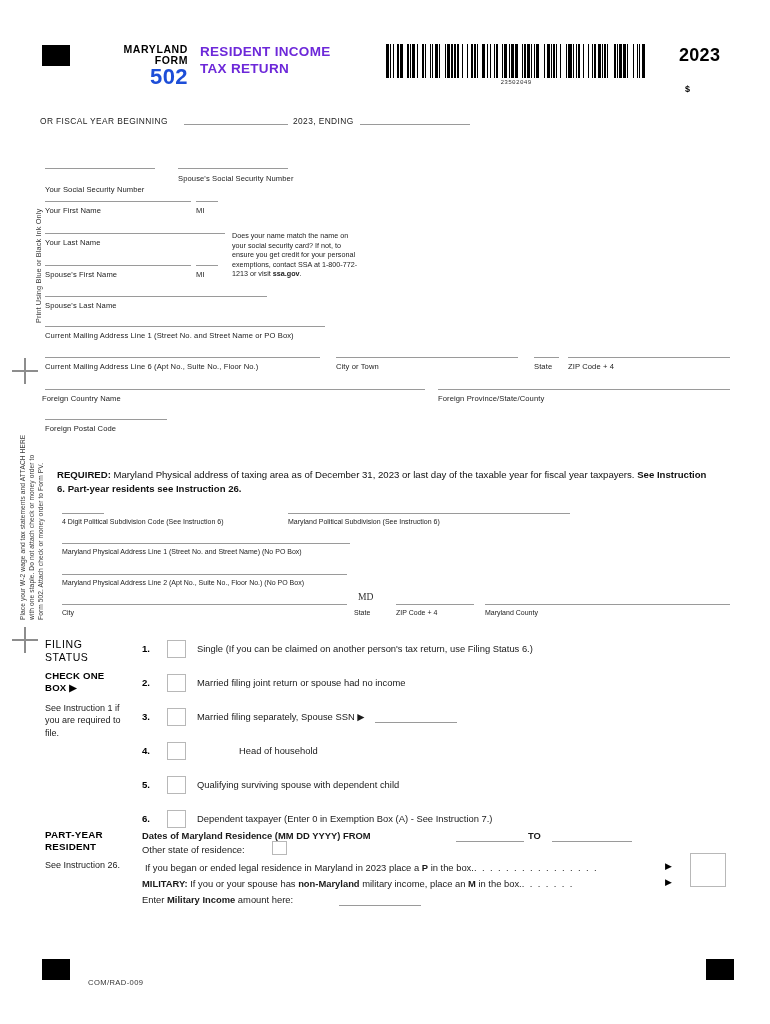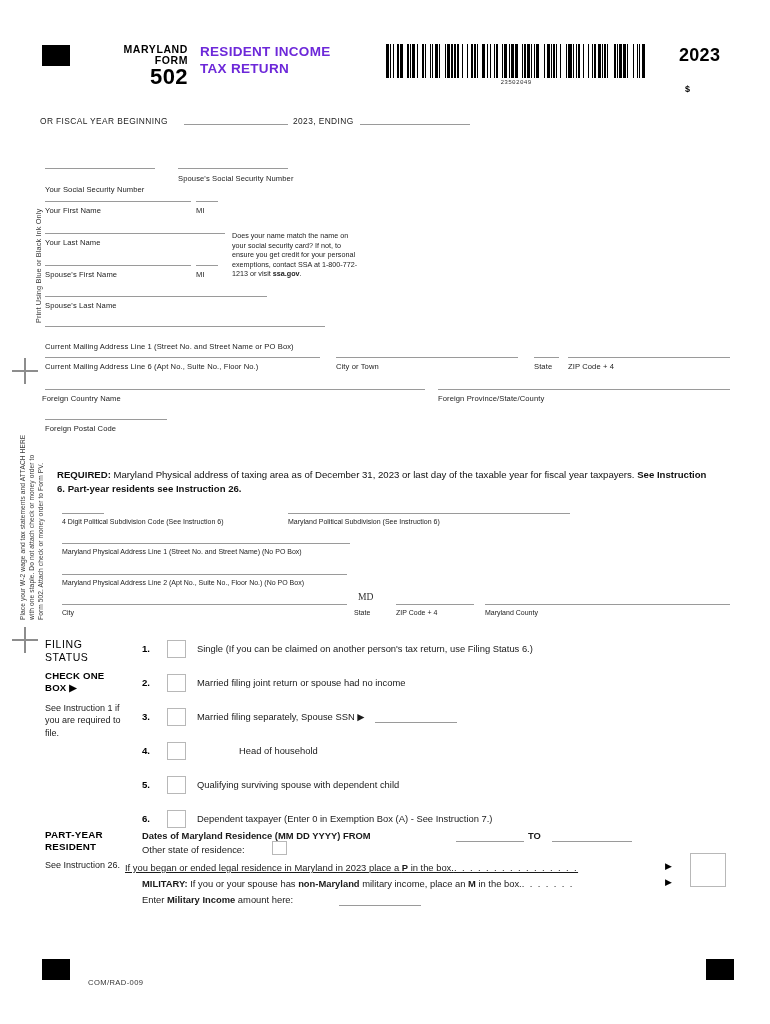--- a/index.html
+++ b/index.html
@@ -23,21 +23,21 @@
   .bold { font-weight:bold; }
 
   
   .corner-sq { background:#000; }
 
   
   .hdr-maryland {
     text-align:right; font-size:10.5px; font-weight:bold;
     letter-spacing:.6px; line-height:11px; color:#000;
   }
-  .hdr-502 { text-align:right; font-size:22px; font-weight:bold; line-height:22px; color:#000000; letter-spacing:.4px;}
+  .hdr-502 { text-align:right; font-size:22px; font-weight:bold; line-height:22px; color:#1d4ed8; letter-spacing:.4px;}
   .hdr-title { font-size:13.5px; font-weight:bold; line-height:16.5px; letter-spacing:.3px; color:#6d28d9; }
   .hdr-year { font-size:18px; font-weight:bold; color:#000; letter-spacing:.3px;}
   .hdr-dollar { font-size:9px; font-weight:bold; color:#000; }
 
   
   .barcode { display:flex; align-items:flex-end; height:34px; }
   .barcode i { display:block; background:#000; height:100%; }
   .barcode-num {
     text-align:center; font-family:"Liberation Mono", monospace;
     font-size:6px; letter-spacing:.3px; color:#333; margin-top:1px;
@@ -286,21 +286,21 @@
   <div class="abs lbl" style="left:196px;top:270px;">MI</div>
 
   <div class="abs rule" style="left:45px;top:296px;width:222px;"></div>
   <div class="abs lbl" style="left:45px;top:301px;">Spouse's Last Name</div>
 
   <div class="abs" style="left:232px;top:231px;width:130px;font-size:7.2px;line-height:9.6px;color:#222;">
     <span>Does your name match the name on your social security card? If not, to ensure you get credit for your personal exemptions, contact SSA at 1-800-772-1213 or visit </span><span class="bold">ssa.gov</span><span>.</span>
   </div>
 
   <div class="abs rule" style="left:45px;top:326px;width:280px;"></div>
-  <div class="abs lbl" style="left:45px;top:342px;text-align:right;">Current Mailing Address Line 1 (Street No. and Street Name or PO Box)</div>
+  <div class="abs lbl" style="left:45px;top:331px;text-align:right;">Current Mailing Address Line 1 (Street No. and Street Name or PO Box)</div>
 
   <div class="abs rule" style="left:45px;top:357px;width:275px;"></div>
   <div class="abs lbl" style="left:45px;top:362px;">Current Mailing Address Line 6 (Apt No., Suite No., Floor No.)</div>
 
   <div class="abs rule" style="left:336px;top:357px;width:182px;"></div>
   <div class="abs lbl" style="left:336px;top:362px;">City or Town</div>
 
   <div class="abs rule" style="left:534px;top:357px;width:25px;"></div>
   <div class="abs lbl" style="left:534px;top:362px;">State</div>
 
@@ -398,21 +398,21 @@
   <div class="abs py-note" style="left:45px;top:859px;width:88px;">See Instruction 26.</div>
 
   <div class="abs py-line bold" style="left:142px;top:829px;">Dates of Maryland Residence (MM DD YYYY) FROM</div>
   <div class="abs rule" style="left:456px;top:841px;width:68px;"></div>
   <div class="abs py-line bold" style="left:528px;top:829px;">TO</div>
   <div class="abs rule" style="left:552px;top:841px;width:80px;"></div>
 
   <div class="abs py-line" style="left:142px;top:843px;">Other state of residence:</div>
   <div class="abs cbox" style="left:272px;top:841px;width:15px;height:14px;"></div>
 
-  <div class="abs py-line" style="left:125px;top:861px;text-decoration:underline;">
+  <div class="abs py-line" style="left:145px;top:861px;">
     <span>If you began or ended legal residence in Maryland in 2023 place a </span><span class="bold">P</span><span> in the box.</span><span class="dots">. . . . . . . . . . . . . . . .</span>
   </div>
   <div class="abs arrow" style="left:665px;top:861px;">▶</div>
 
   <div class="abs py-line" style="left:142px;top:877px;">
     <span class="bold">MILITARY:</span><span> If you or your spouse has </span><span class="bold">non-Maryland</span><span> military income, place an </span><span class="bold">M</span><span> in the box.</span><span class="dots">. . . . . . .</span>
   </div>
   <div class="abs arrow" style="left:665px;top:877px;">▶</div>
 
   <div class="abs cbox" style="left:690px;top:853px;width:36px;height:34px;"></div>

